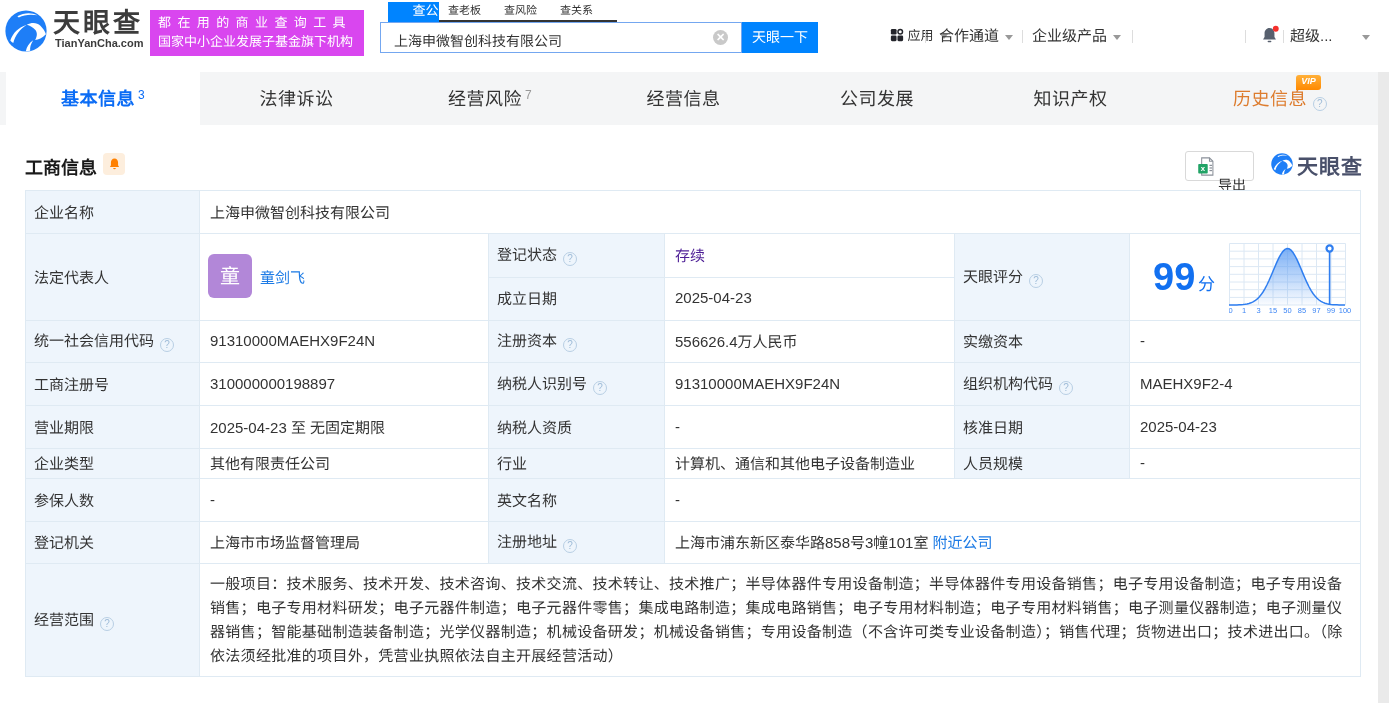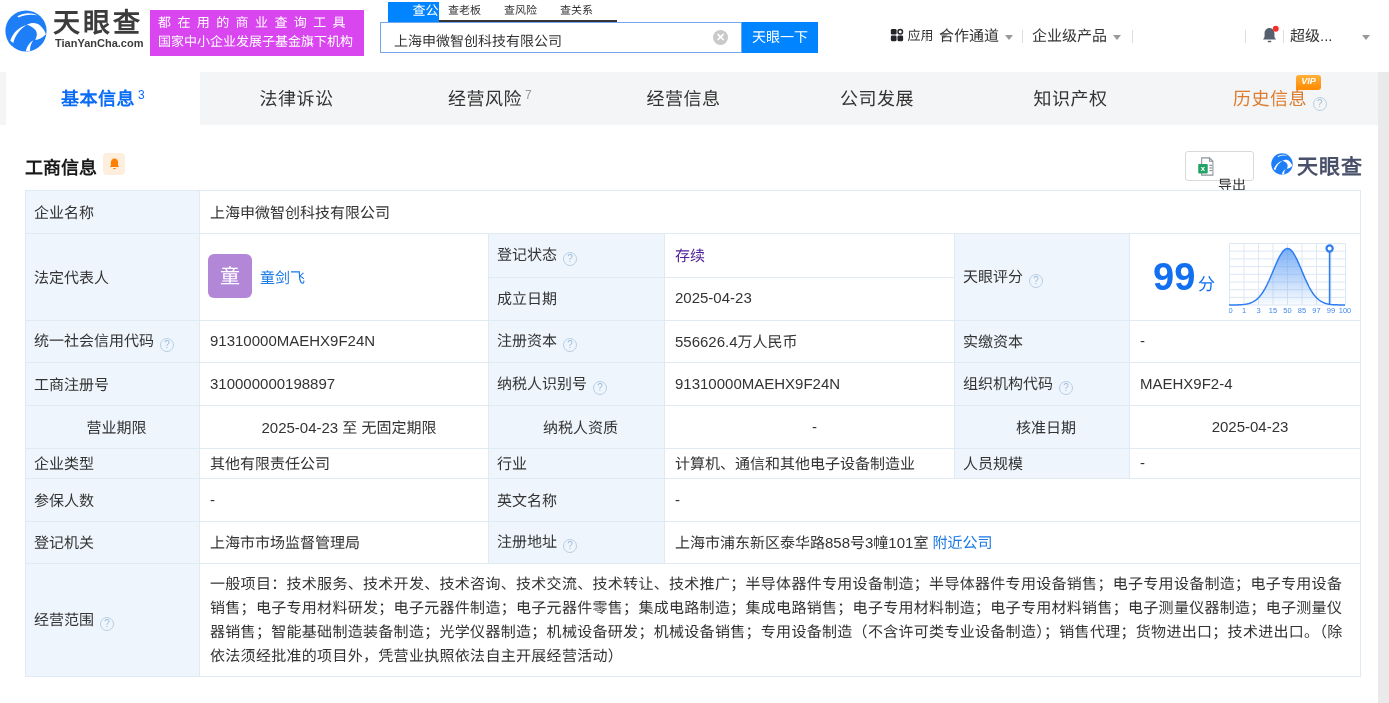--- a/index.html
+++ b/index.html
@@ -256,21 +256,21 @@
           <td>-</td>
         </tr>
     <tr style="height:43px;">
           <td class="lb">工商注册号</td>
           <td>310000000198897</td>
           <td class="lb">纳税人识别号<span class="qmark">?</span></td>
           <td>91310000MAEHX9F24N</td>
           <td class="lb">组织机构代码<span class="qmark">?</span></td>
           <td>MAEHX9F2-4</td>
         </tr>
-    <tr style="height:43px;text-align:center;">
+    <tr style="height:43px;">
           <td class="lb">营业期限</td>
           <td>2025-04-23 至 无固定期限</td>
           <td class="lb">纳税人资质</td>
           <td>-</td>
           <td class="lb">核准日期</td>
           <td>2025-04-23</td>
         </tr>
     <tr style="height:30px;">
           <td class="lb">企业类型</td>
           <td>其他有限责任公司</td>

